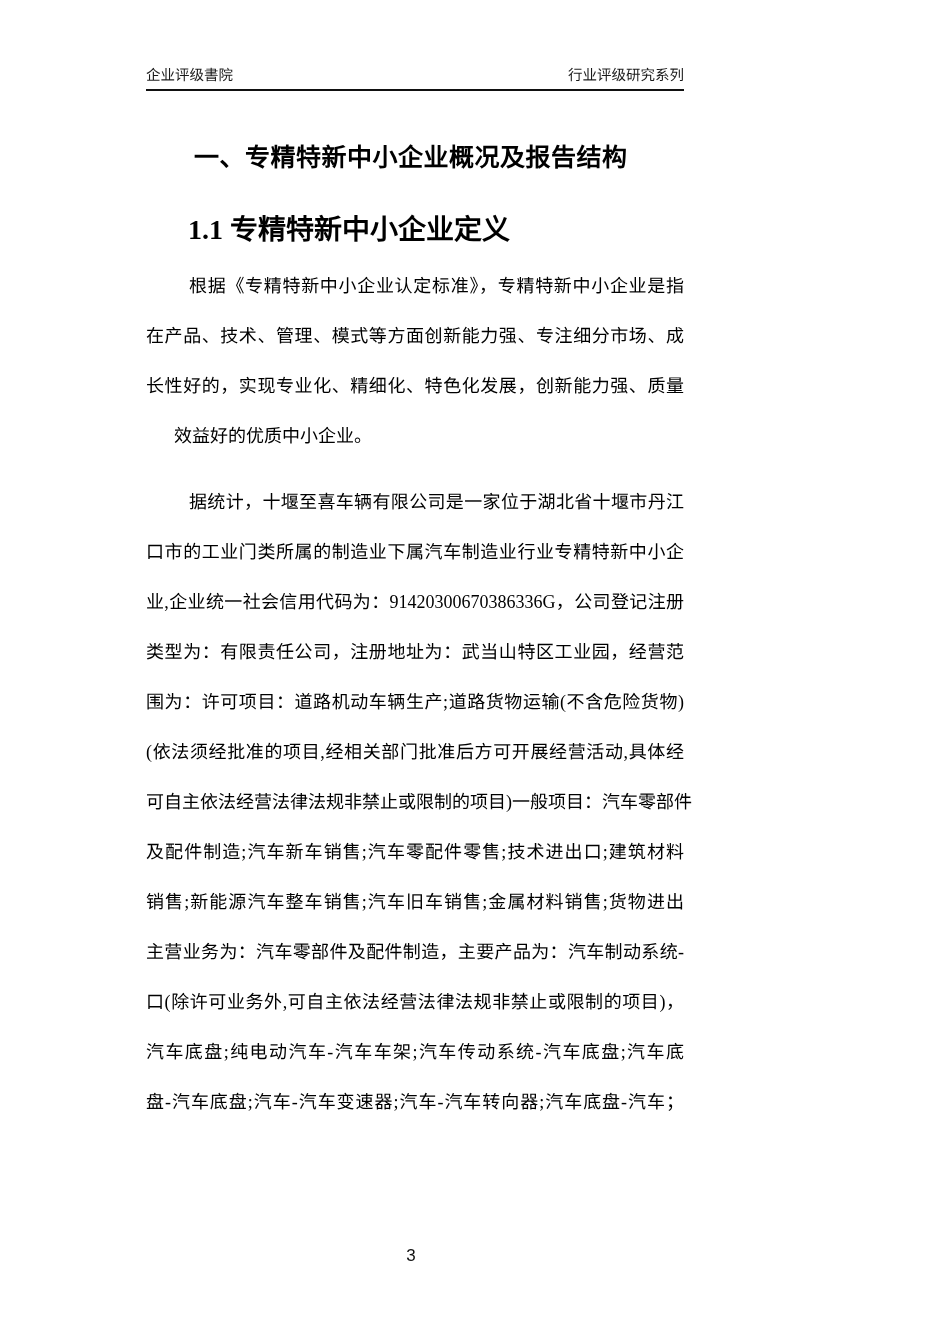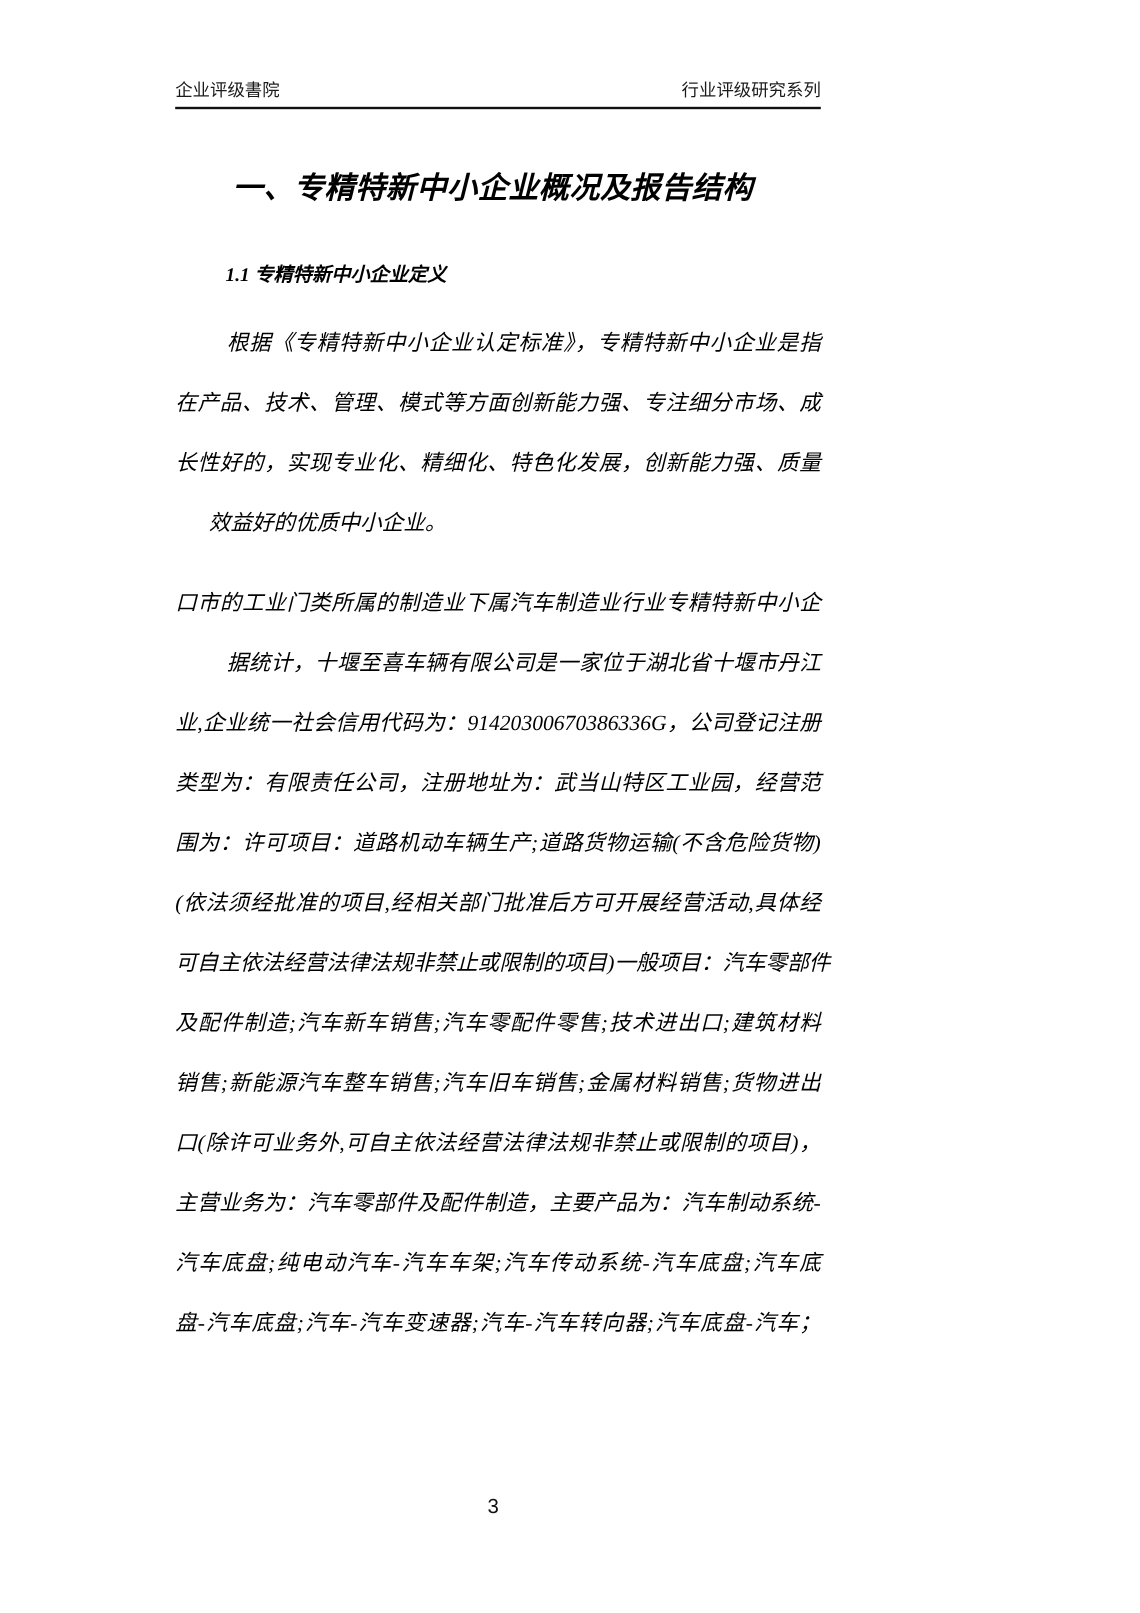--- a/index.html
+++ b/index.html
@@ -27,31 +27,30 @@
     display: flex;
     justify-content: space-between;
     align-items: flex-end;
     font-family: "Liberation Sans", "DejaVu Sans", sans-serif;
     font-size: 14.5px;
     color: #1a1a1a;
   }
   
   .content {
     margin: 0 138px 0 146px;
-    font-style: italic;
   }
   .chapter-title {
     font-size: 25px;
     font-weight: bold;
     margin: 50px 0 0 48px;
     letter-spacing: 0.5px;
     line-height: 34px;
   }
   .section-title {
-    font-size: 16px;
+    font-size: 28px;
     font-weight: bold;
     line-height: 30px;
   }
   .section-title.first { margin: 40px 0 0 42px; }
   .section-title.second { margin: 26px 0 0 42px; }
   .para {
     margin-top: 16px;
     font-size: 18px;
     line-height: 50px;
   }
@@ -92,31 +91,31 @@
 
     <div class="para">
       <div class="line indent">根据《专精特新中小企业认定标准》，专精特新中小企业是指</div>
       <div class="line">在产品、技术、管理、模式等方面创新能力强、专注细分市场、成</div>
       <div class="line">长性好的，实现专业化、精细化、特色化发展，创新能力强、质量</div>
       <div class="line flush-left">效益好的优质中小企业。</div>
     </div>
 
 
     <div class="para">
+      <div class="line indent">据统计，十堰至喜车辆有限公司是一家位于湖北省十堰市丹江</div>
       <div class="line">口市的工业门类所属的制造业下属汽车制造业行业专精特新中小企</div>
-      <div class="line indent">据统计，十堰至喜车辆有限公司是一家位于湖北省十堰市丹江</div>
       <div class="line">业,企业统一社会信用代码为：91420300670386336G，公司登记注册</div>
       <div class="line">类型为：有限责任公司，注册地址为：武当山特区工业园，经营范</div>
       <div class="line">围为：许可项目：道路机动车辆生产;道路货物运输(不含危险货物)</div>
       <div class="line">(依法须经批准的项目,经相关部门批准后方可开展经营活动,具体经</div>
       <div class="line">可自主依法经营法律法规非禁止或限制的项目)一般项目：汽车零部件</div>
       <div class="line">及配件制造;汽车新车销售;汽车零配件零售;技术进出口;建筑材料</div>
       <div class="line">销售;新能源汽车整车销售;汽车旧车销售;金属材料销售;货物进出</div>
+      <div class="line">主营业务为：汽车零部件及配件制造，主要产品为：汽车制动系统-</div>
       <div class="line">口(除许可业务外,可自主依法经营法律法规非禁止或限制的项目)，</div>
-      <div class="line">主营业务为：汽车零部件及配件制造，主要产品为：汽车制动系统-</div>
       <div class="line">汽车底盘;纯电动汽车-汽车车架;汽车传动系统-汽车底盘;汽车底</div>
       <div class="line">盘-汽车底盘;汽车-汽车变速器;汽车-汽车转向器;汽车底盘-汽车；</div>
     </div>
 
   </div>
 
   <div class="page-footer">3</div>
 
 </div>
 

